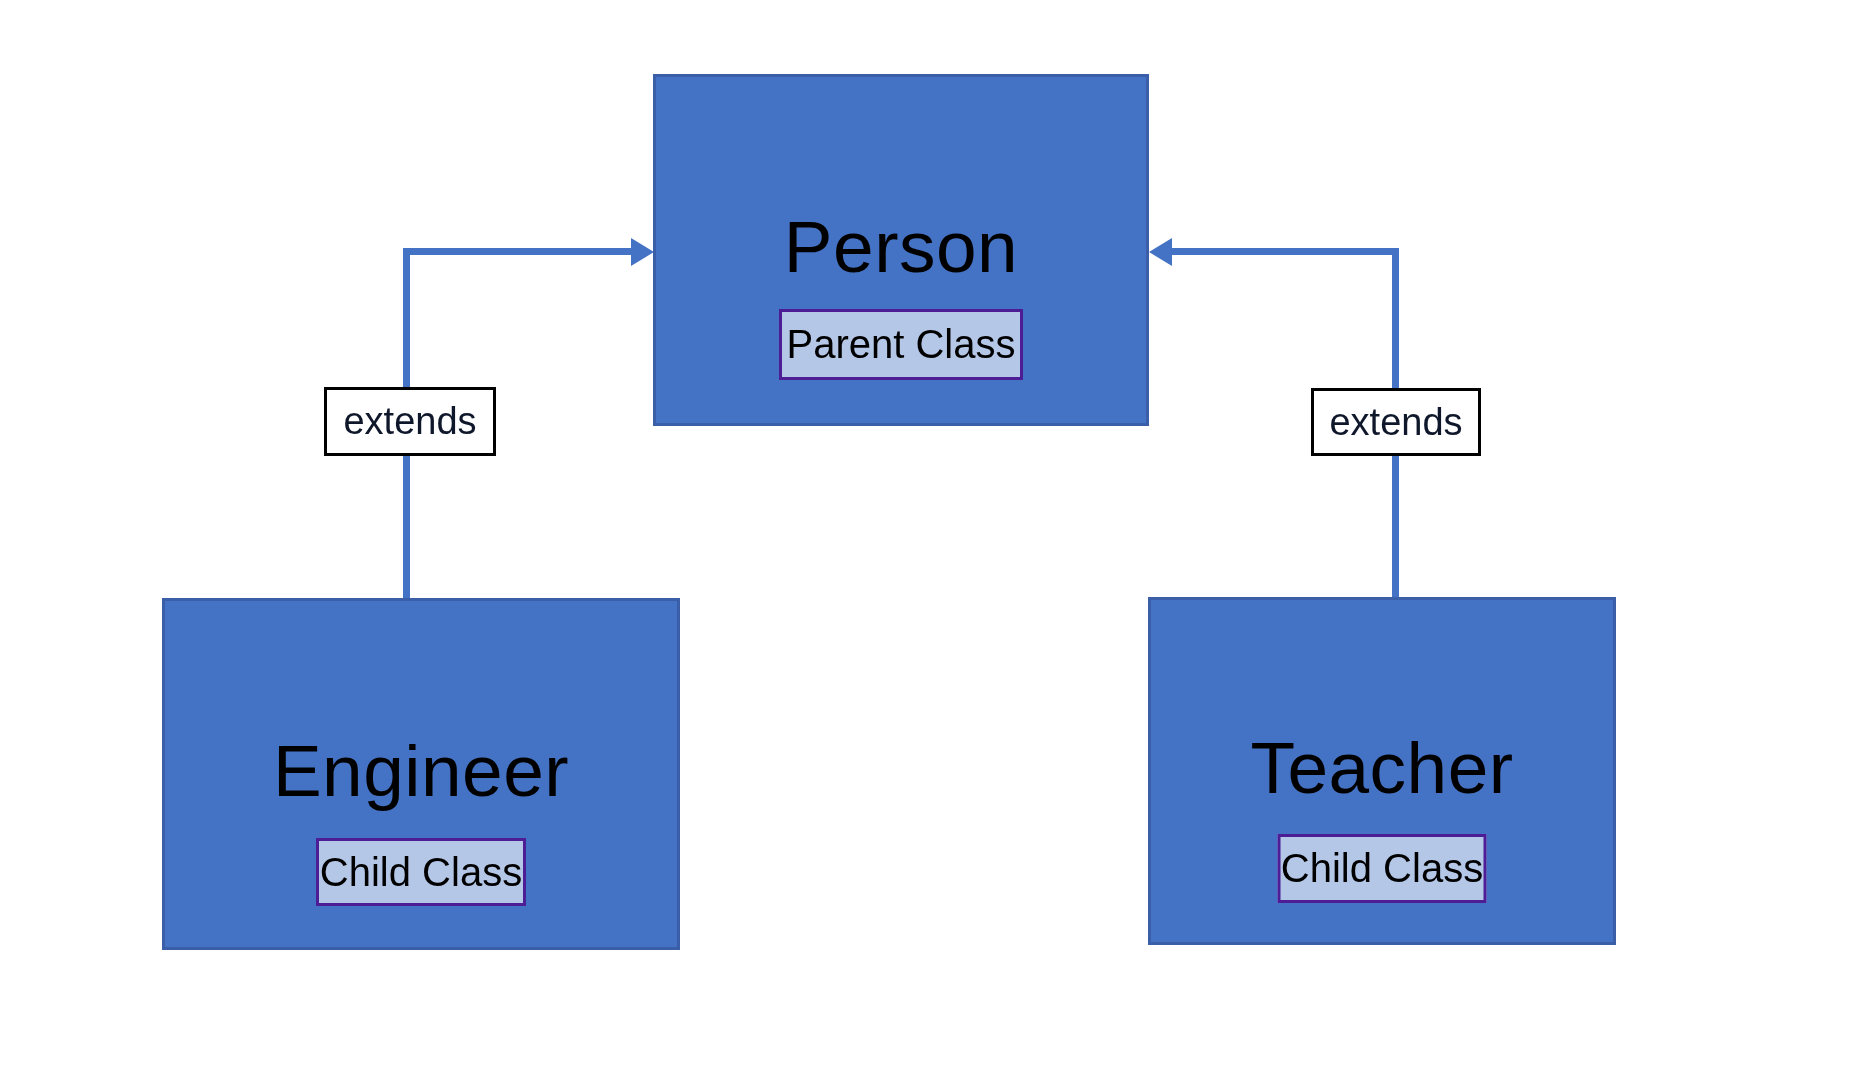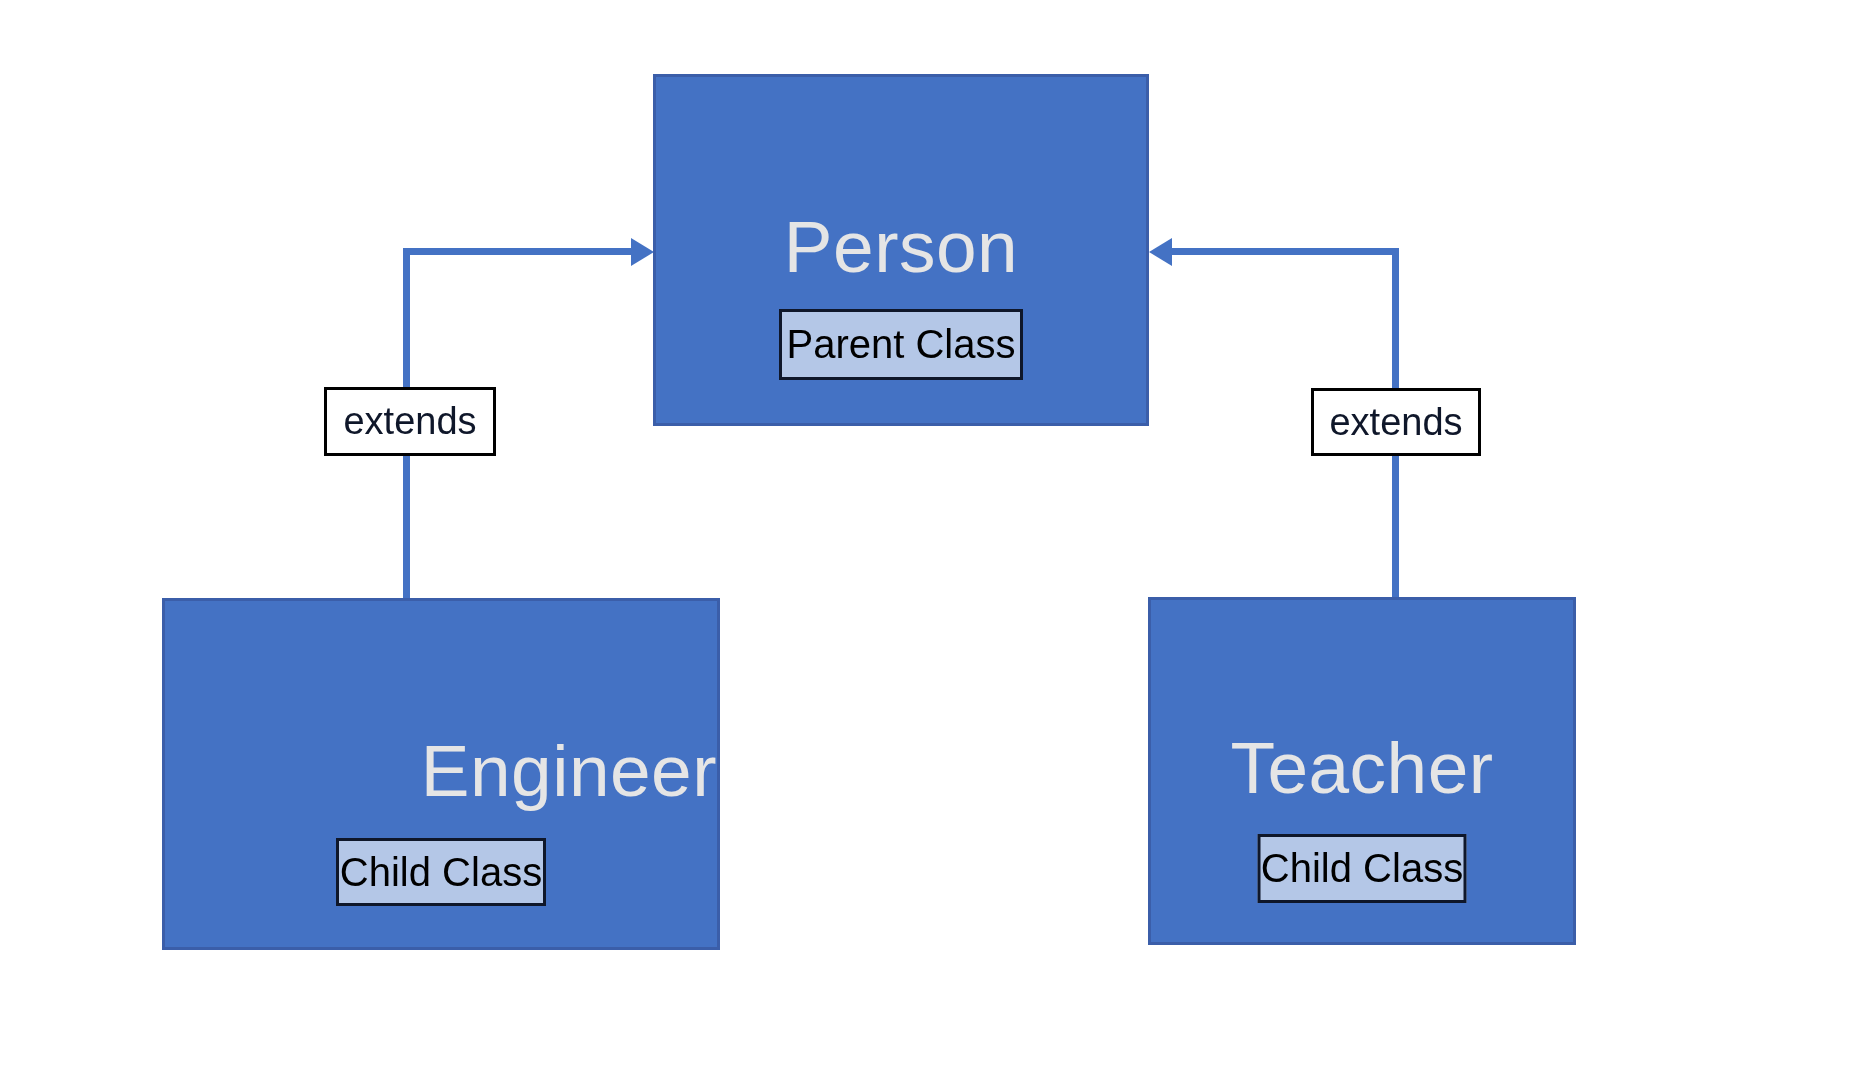--- a/index.html
+++ b/index.html
@@ -17,46 +17,46 @@
   .node {
     position: absolute;
     background: #4472C4;
     border: 3px solid #3B5EA9;
     box-sizing: border-box;
     display: flex;
     align-items: center;
     justify-content: center;
   }
   .node-title {
-    color: #e5e5e5;
+    color: #000000;
     font-size: 73px;
     line-height: 1;
     letter-spacing: 0.5px;
     transform: translateY(-4px);
     white-space: nowrap;
   }
   .badge {
     position: absolute;
     left: 50%;
     transform: translateX(-50%);
     background: #B4C7E7;
-    border: 3px solid #0f172a;
+    border: 3px solid #4c1d95;
     box-sizing: border-box;
     display: flex;
     align-items: center;
     justify-content: center;
     font-size: 40px;
     color: #000000;
     white-space: nowrap;
   }
   .node.person   { left: 653px;  top: 74px;  width: 496px; height: 352px; }
   .node.person .badge   { top: 232px; width: 244px; height: 71px; }
-  .node.engineer { left: 162px;  top: 598px; width: 558px; height: 352px; justify-content: flex-end; }
+  .node.engineer { left: 162px;  top: 598px; width: 518px; height: 352px; }
   .node.engineer .badge { top: 237px; width: 210px; height: 68px; }
-  .node.teacher  { left: 1148px; top: 597px; width: 428px; height: 348px; }
+  .node.teacher  { left: 1148px; top: 597px; width: 468px; height: 348px; }
   .node.teacher .badge  { top: 234px; width: 209px; height: 69px; }
 
   
   .seg { position: absolute; background: #4472C4; }
   .seg.left-v  { left: 403px;  top: 248px; width: 7px;   height: 350px; }
   .seg.left-h  { left: 403px;  top: 248px; width: 233px; height: 7px; }
   .seg.right-v { left: 1392px; top: 248px; width: 7px;   height: 349px; }
   .seg.right-h { left: 1168px; top: 248px; width: 231px; height: 7px; }
 
   .arrowhead { position: absolute; width: 0; height: 0; }

